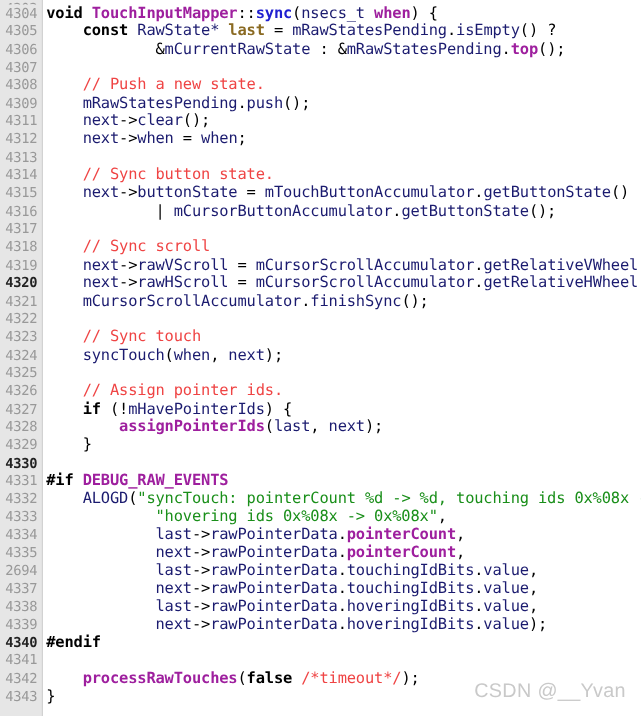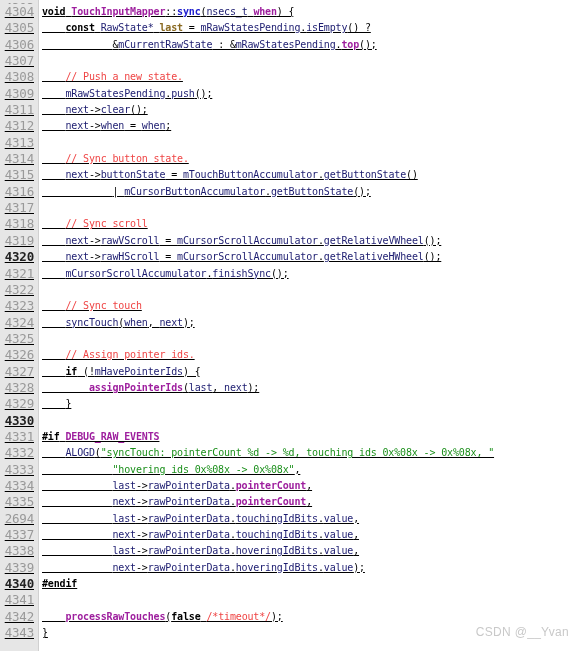--- a/index.html
+++ b/index.html
@@ -13,21 +13,20 @@
     overflow: hidden;
     font-family: "DejaVu Sans Mono", "Liberation Mono", monospace;
   }
 
   #code-viewer {
     position: relative;
     width: 583px;
     height: 651px;
     background: #ffffff;
     overflow: hidden;
-    text-decoration: underline;
   }
 
   
   .gutter-bg {
     position: absolute;
     left: 0;
     top: 0;
     width: 38px;
     height: 651px;
     background: #e6e6e6;
@@ -61,21 +60,21 @@
   }
   .lineno.major {
     color: #222222;
     font-weight: bold;
   }
 
   .codetext {
     flex: 1 1 auto;
     padding-left: 4px;
     font-family: "DejaVu Sans Mono", "Liberation Mono", monospace;
-    font-size: 10px;
+    font-size: 14px;
     color: #1b1b6f;
     white-space: pre;
     letter-spacing: -0.15px;
   }
 
   
   .k   { color: #000000; font-weight: bold; }           
   .cls { color: #9e1f9e; font-weight: bold; }           
   .fn  { color: #2020d0; font-weight: bold; }           
   .id  { color: #1b1b6f; }                              
@@ -84,21 +83,21 @@
   .cm  { color: #ef4444; }                              
   .str { color: #1a8f1a; }                              
   .pl  { color: #000000; }                              
 
   .watermark {
     position: absolute;
     right: 14px;
     bottom: 12px;
     color: #c9c9c9;
     font-family: "Liberation Sans", sans-serif;
-    font-size: 12px;
+    font-size: 18px;
     letter-spacing: 0.3px;
     z-index: 5;
     user-select: none;
   }
 
   .row.partial-top { height: 4px; overflow: hidden; }
 </style>
 </head>
 <body>
 

